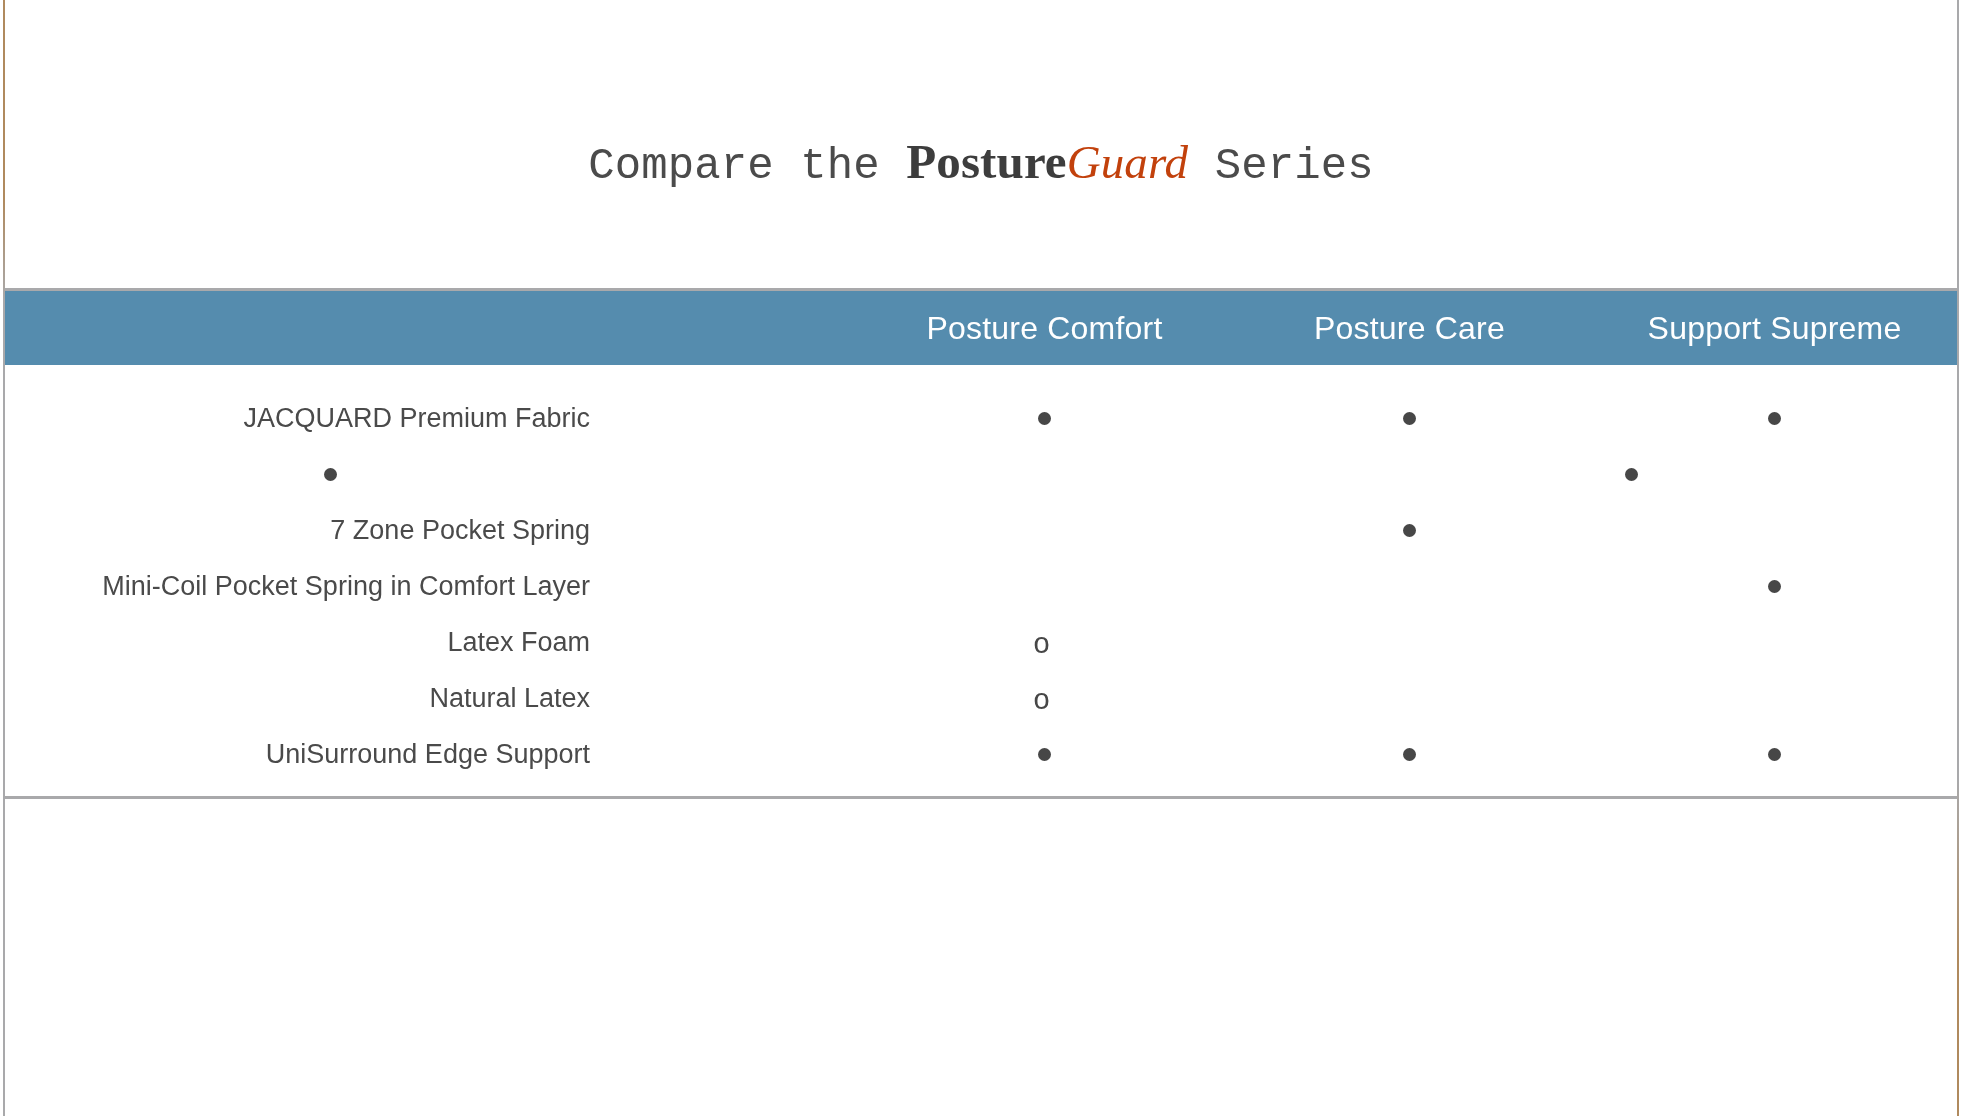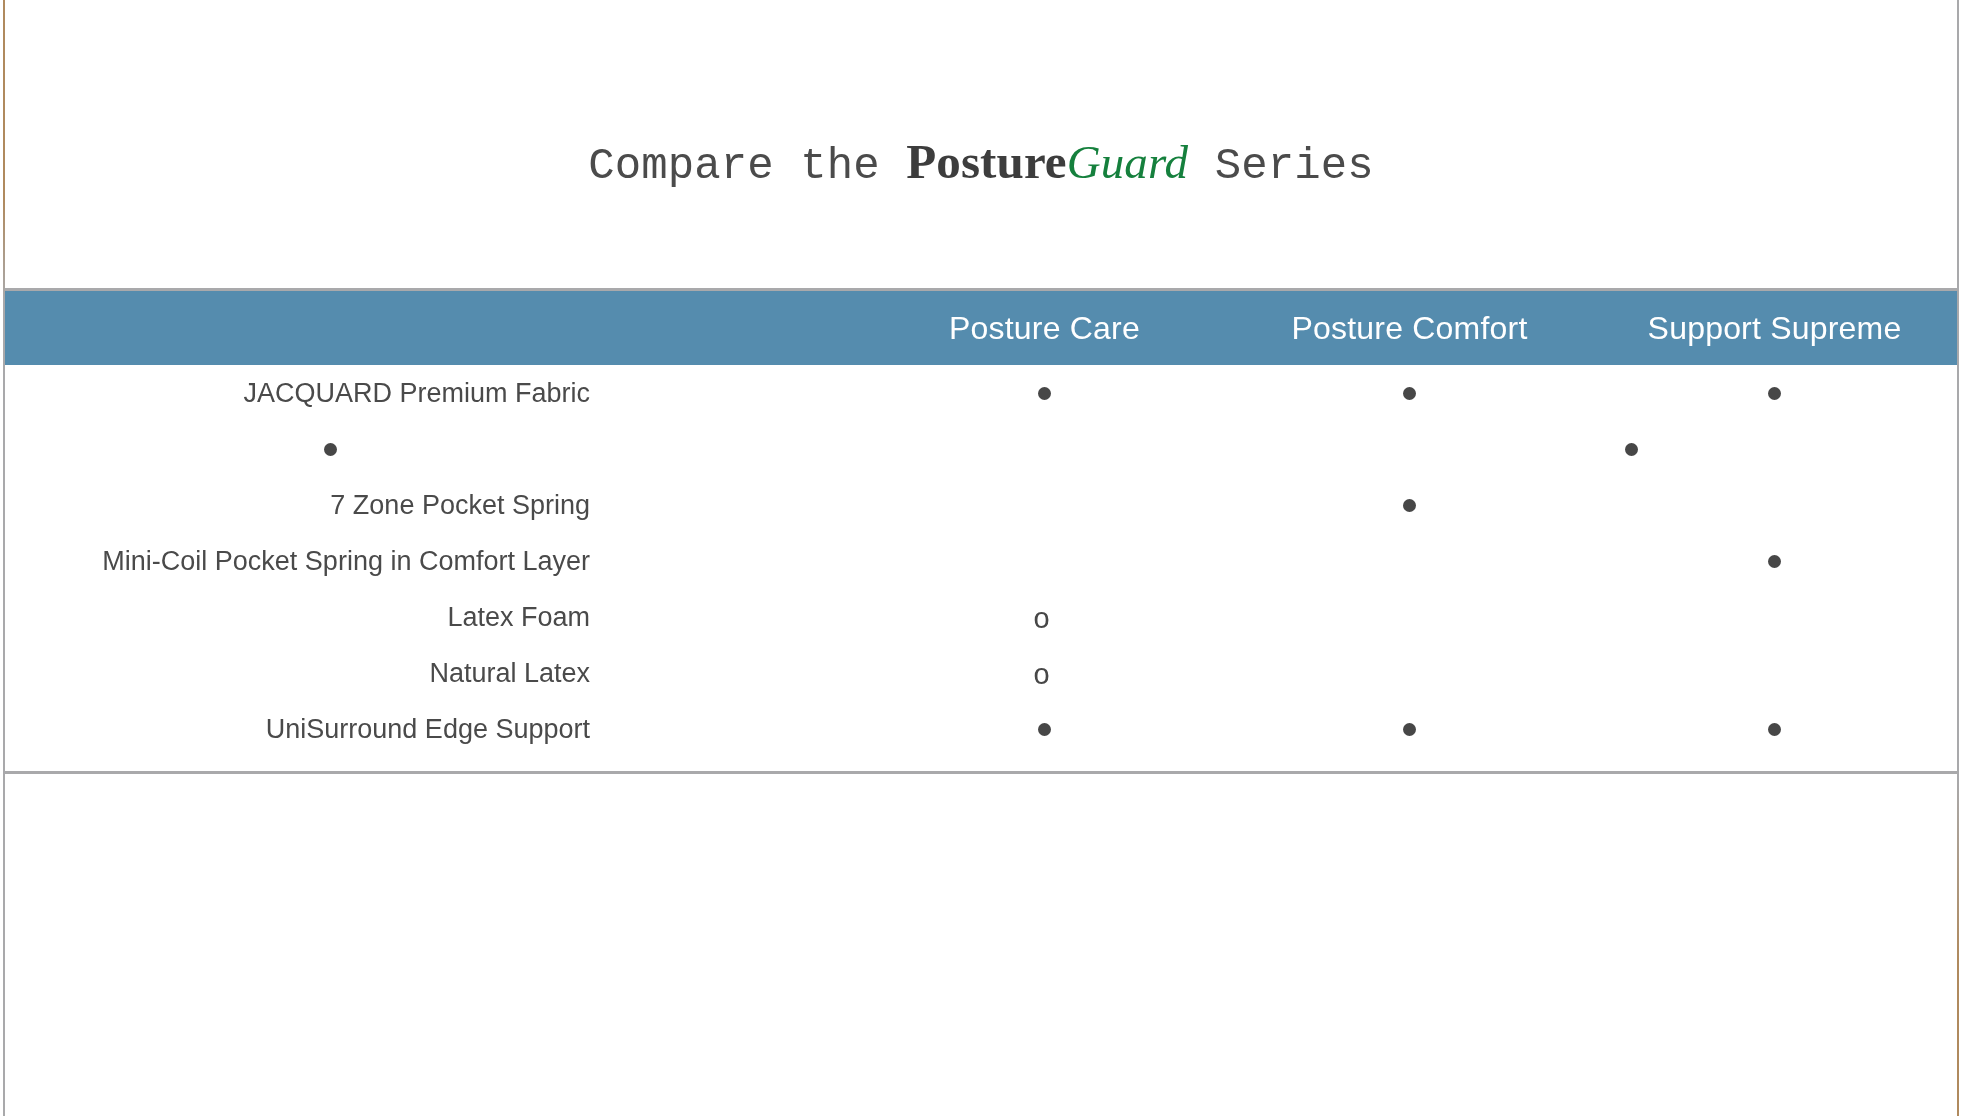--- a/index.html
+++ b/index.html
@@ -70,21 +70,21 @@
     font-family: "Liberation Serif", serif;
     font-weight: 700;
     font-size: 49px;
     color: #3d3d3d;
   }
   .title .brand-italic {
     font-family: "Liberation Serif", serif;
     font-style: italic;
     font-weight: 400;
     font-size: 47px;
-    color: #15803d;
+    color: #c2410c;
   }
 
   
   .table {
     position: absolute;
     left: 5px;
     top: 288px;
     width: 1952px;
   }
 
@@ -107,21 +107,21 @@
     flex: 1 1 0;
     text-align: center;
     color: #ffffff;
     font-size: 32px;
     font-weight: 400;
     letter-spacing: 0.2px;
     white-space: nowrap;
   }
 
   .tbody {
-    padding-top: 0;
+    padding-top: 25px;
     padding-bottom: 6px;
   }
   .row {
     display: flex;
     align-items: center;
     height: 56px;
   }
   .row .feature-col {
     flex: 0 0 857px;
     width: 857px;
@@ -179,22 +179,22 @@
   <div class="title-wrap">
     <h1 class="title"><span class="plain">Compare the </span><span class="brand-bold">Posture</span><span class="brand-italic">Guard</span><span class="plain"> Series</span></h1>
   </div>
 
   <div class="table">
 
     <div class="thead-rule"></div>
 
     <div class="thead">
       <div class="feature-col"></div>
+      <div class="prod-col">Posture Comfort</div>
       <div class="prod-col">Posture Care</div>
-      <div class="prod-col">Posture Comfort</div>
       <div class="prod-col">Support Supreme</div>
     </div>
 
     <div class="tbody" id="table-body">
         <div class="row">
           <div class="feature-col">JACQUARD Premium Fabric</div>
           <div class="cell"><span class="mark-dot"></span></div>
           <div class="cell"><span class="mark-dot"></span></div>
           <div class="cell"><span class="mark-dot"></span></div>
         </div>

